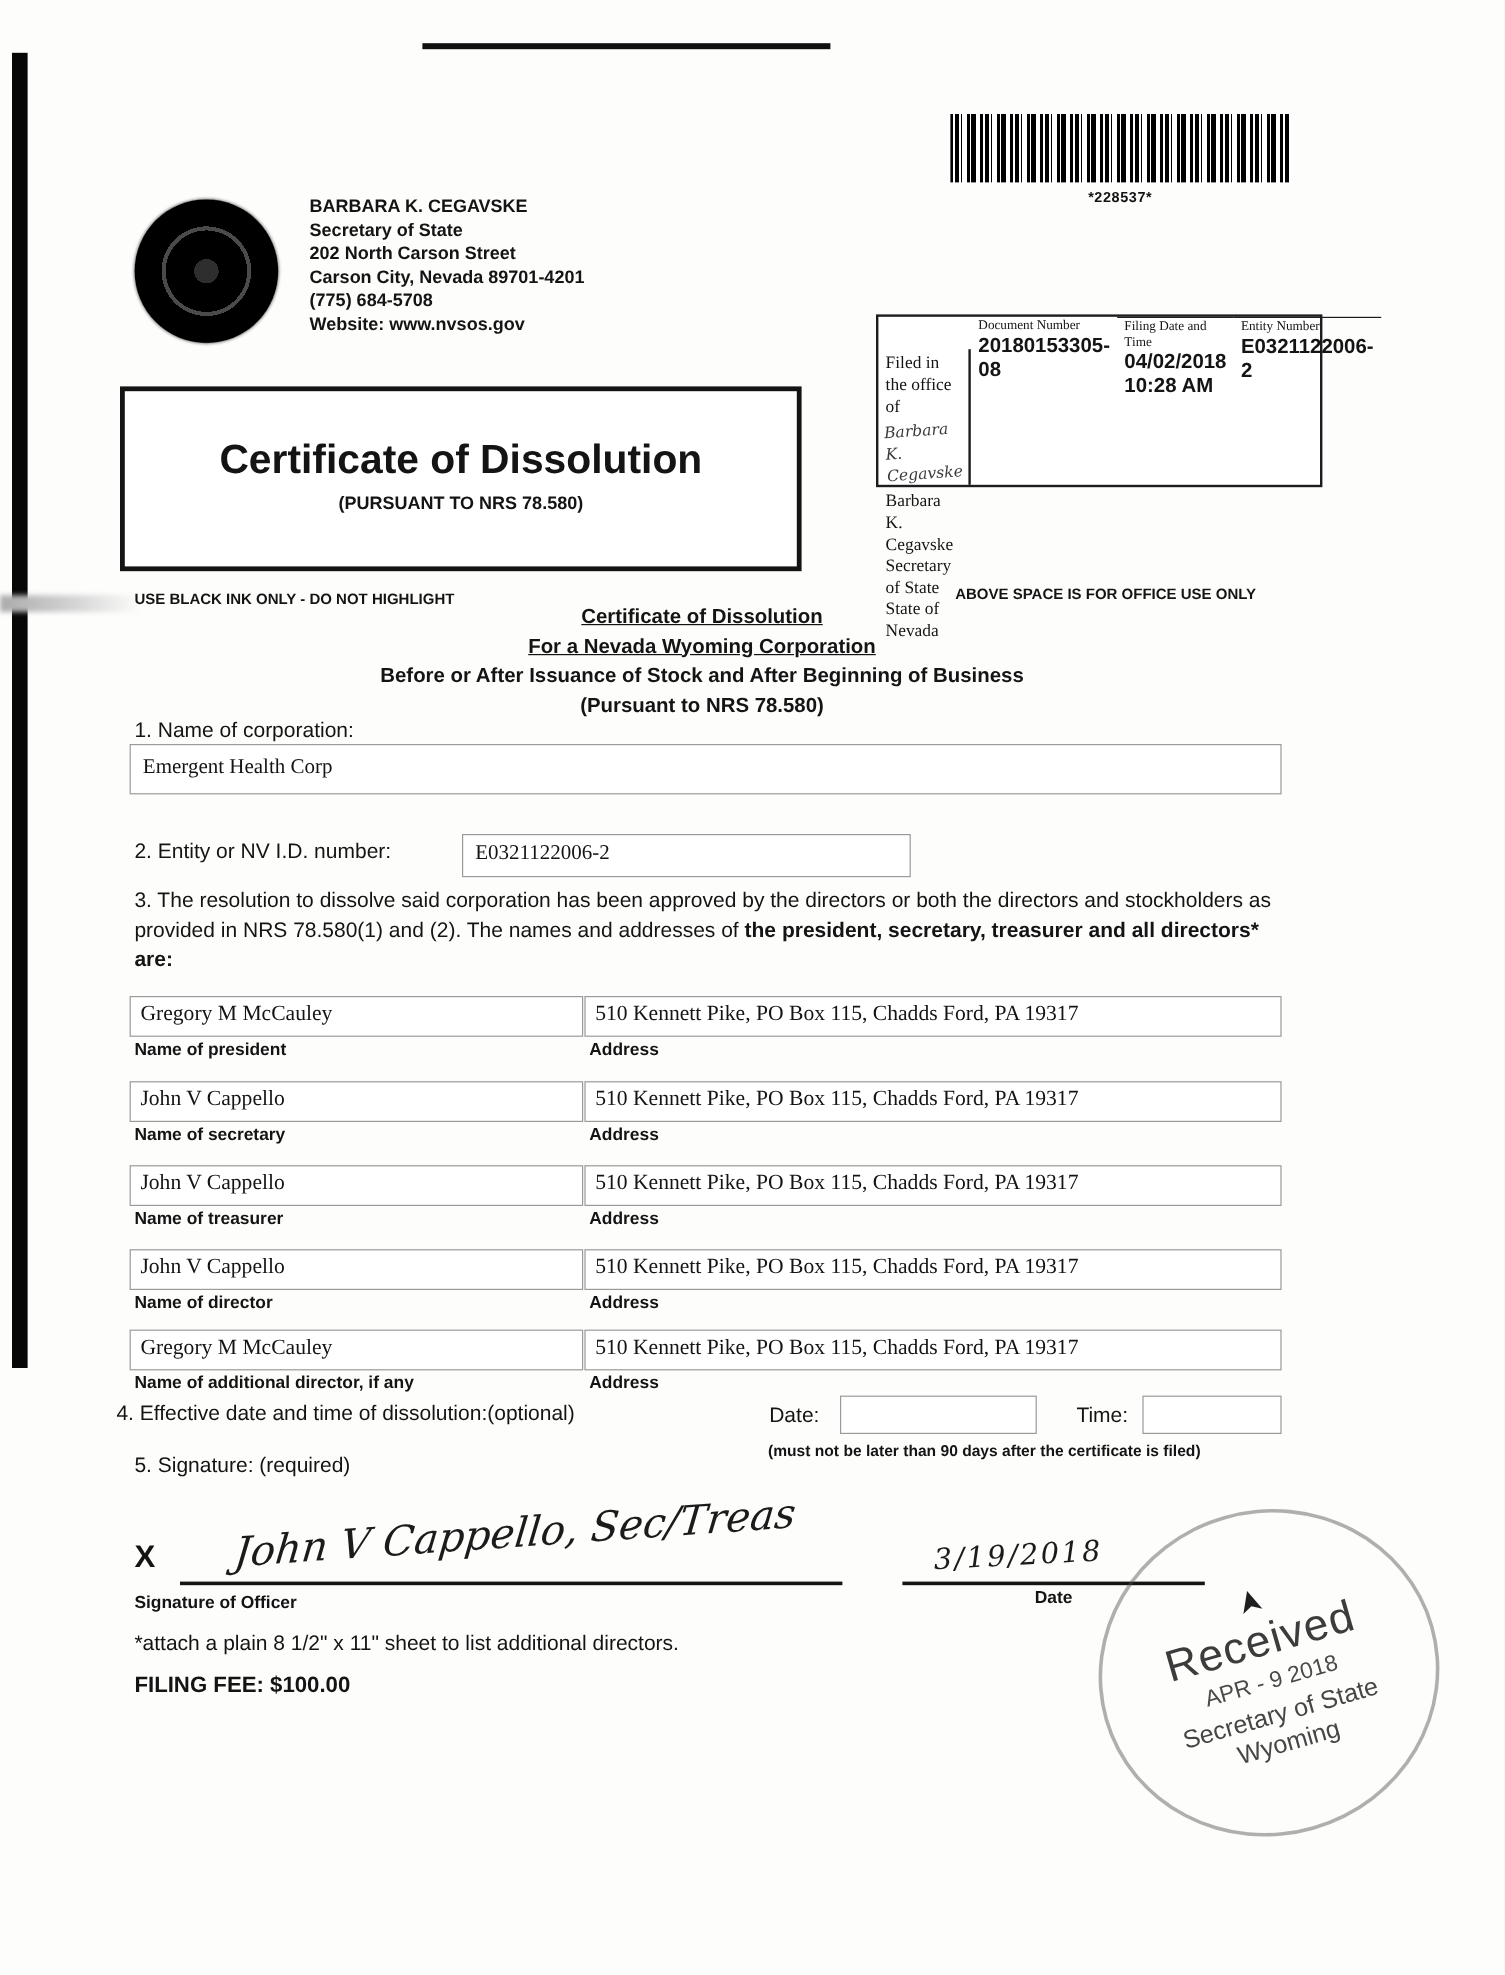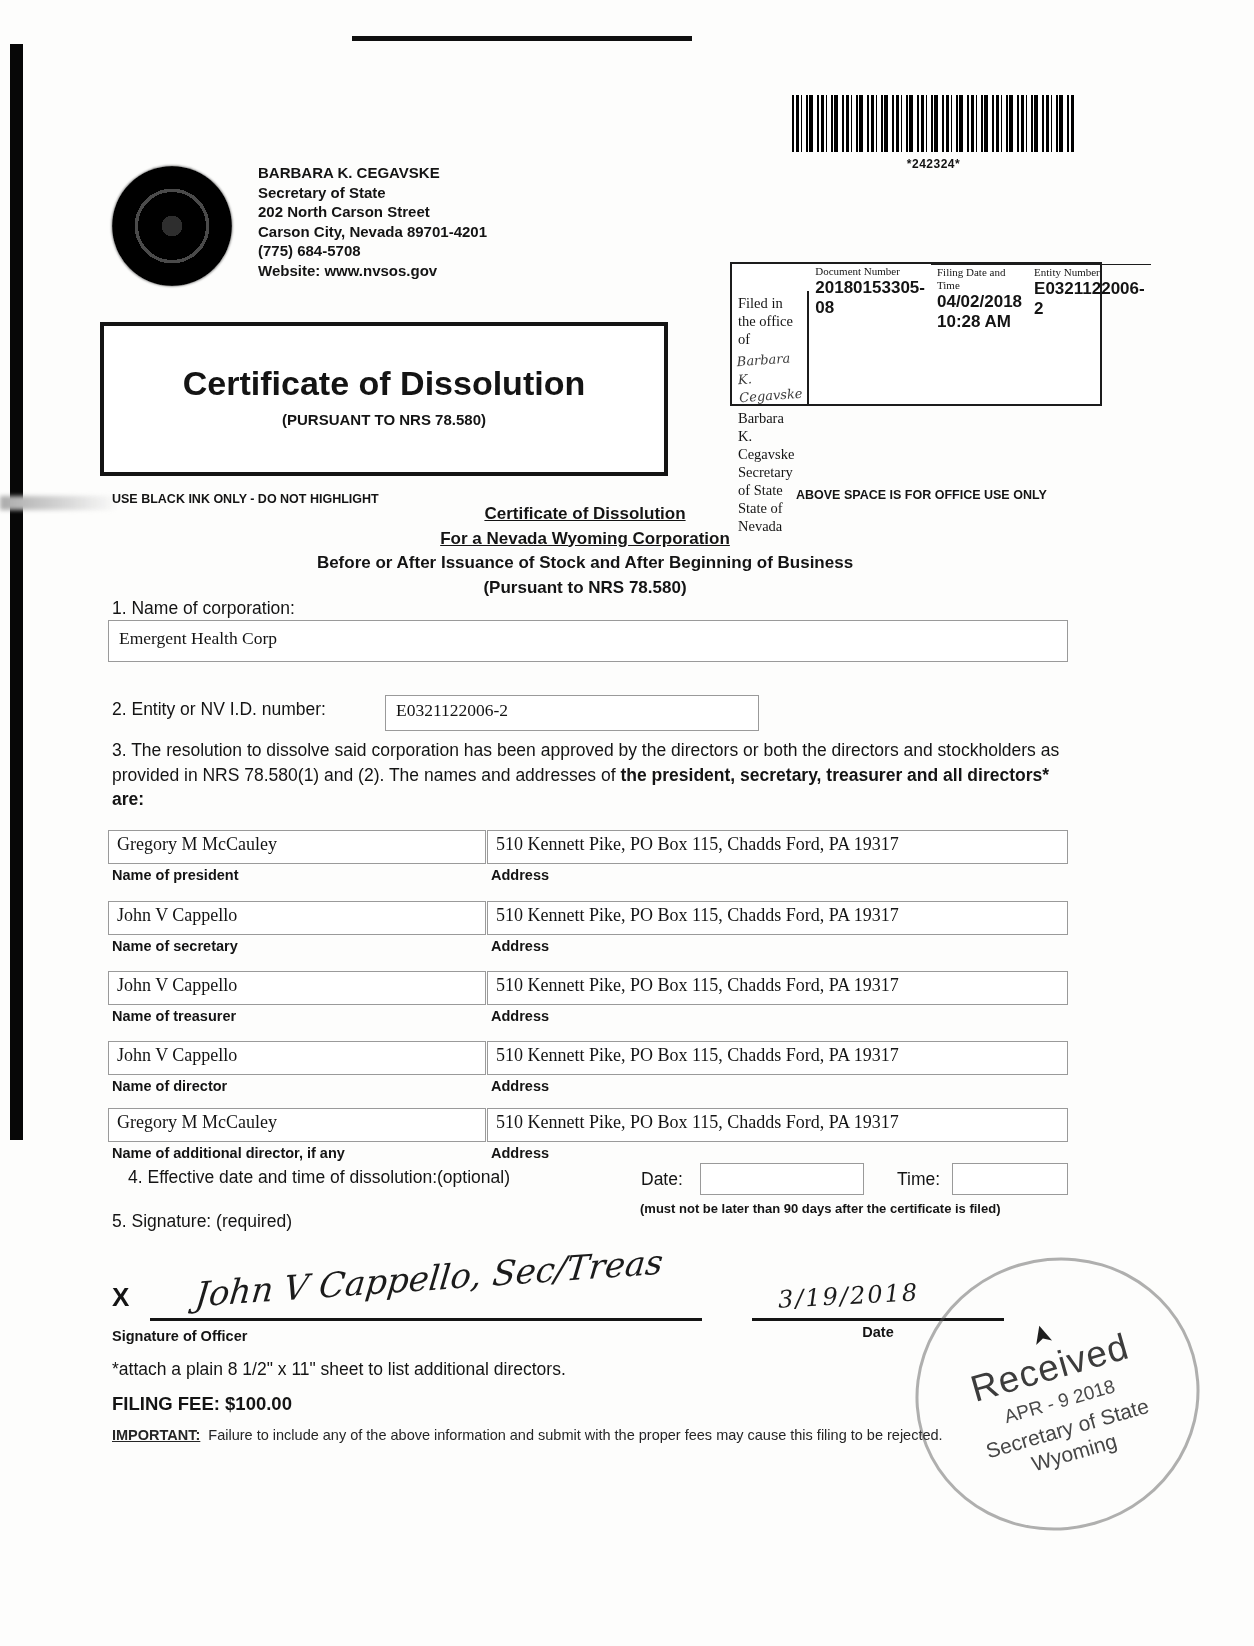--- a/index.html
+++ b/index.html
@@ -66,21 +66,21 @@
   
   .orow{position:absolute;left:108px;width:958px;height:70px;}
   .oname{position:absolute;left:0;top:0;width:376px;height:32px;}
   .oaddr{position:absolute;left:379px;top:0;width:579px;height:32px;}
   .oname .val,.oaddr .val{padding:3px 8px;font-size:18px;}
   .olabel-name{position:absolute;left:4px;top:37px;font-weight:bold;font-size:14.5px;}
   .olabel-addr{position:absolute;left:383px;top:37px;font-weight:bold;font-size:14.5px;}
   .orow1{top:830px;}.orow2{top:901px;}.orow3{top:971px;}.orow4{top:1041px;}.orow5{top:1108px;}
 
   
-  .item4-label{left:128px;top:1167px;}
+  .item4-label{left:97px;top:1167px;}
   .date-label{left:641px;top:1169px;}
   .date-box{left:700px;top:1163px;width:162px;height:30px;}
   .time-label{left:897px;top:1169px;}
   .time-box{left:952px;top:1163px;width:114px;height:30px;}
   .item4-note{left:640px;top:1201px;width:440px;font-size:13px;font-weight:bold;position:absolute;}
   .item5-label{left:112px;top:1211px;}
 
   
   .sig-x{left:112px;top:1282px;font-size:26px;font-weight:bold;}
   .sig-line{left:150px;top:1318px;width:552px;height:3px;background:#151515;}
@@ -112,21 +112,21 @@
 </head>
 <body>
 
 <div class="page">
 
   <div class="abs scan-bar"></div>
   <div class="abs top-line"></div>
   <div class="abs smudge"></div>
 
   <div class="abs barcode"></div>
-  <div class="abs barcode-label">*242324*</div>
+  <div class="abs barcode-label">*228537*</div>
 
   <div class="abs seal"></div>
   <div class="abs letterhead">
     <div>BARBARA K. CEGAVSKE</div>
     <div>Secretary of State</div>
     <div>202 North Carson Street</div>
     <div>Carson City, Nevada 89701-4201</div>
     <div>(775) 684-5708</div>
     <div>Website: www.nvsos.gov</div>
   </div>
@@ -247,23 +247,20 @@
   <div class="abs sig-x">X</div>
   <div class="abs sig-script cursive">John V Cappello, Sec/Treas</div>
   <div class="abs sig-line"></div>
   <div class="abs sig-label">Signature of Officer</div>
   <div class="abs date-script cursive">3/19/2018</div>
   <div class="abs date-line"></div>
   <div class="abs date-lbl">Date</div>
 
   <div class="abs attach-note">*attach a plain 8 1/2" x 11" sheet to list additional directors.</div>
   <div class="abs filing-fee">FILING FEE: $100.00</div>
-  <div class="abs important">
-    <span class="imp-label">IMPORTANT:</span><span>Failure to include any of the above information and submit with the proper fees may cause this filing to be rejected.</span>
-  </div>
 
   <div class="abs stamp">
     <div class="stamp-circle"></div>
     <div class="stamp-content">
       <div class="stamp-arrow">➤</div>
       <div class="stamp-received">Received</div>
       <div class="stamp-date">APR - 9 2018</div>
       <div class="stamp-org">Secretary of State</div>
       <div class="stamp-state">Wyoming</div>
     </div>

